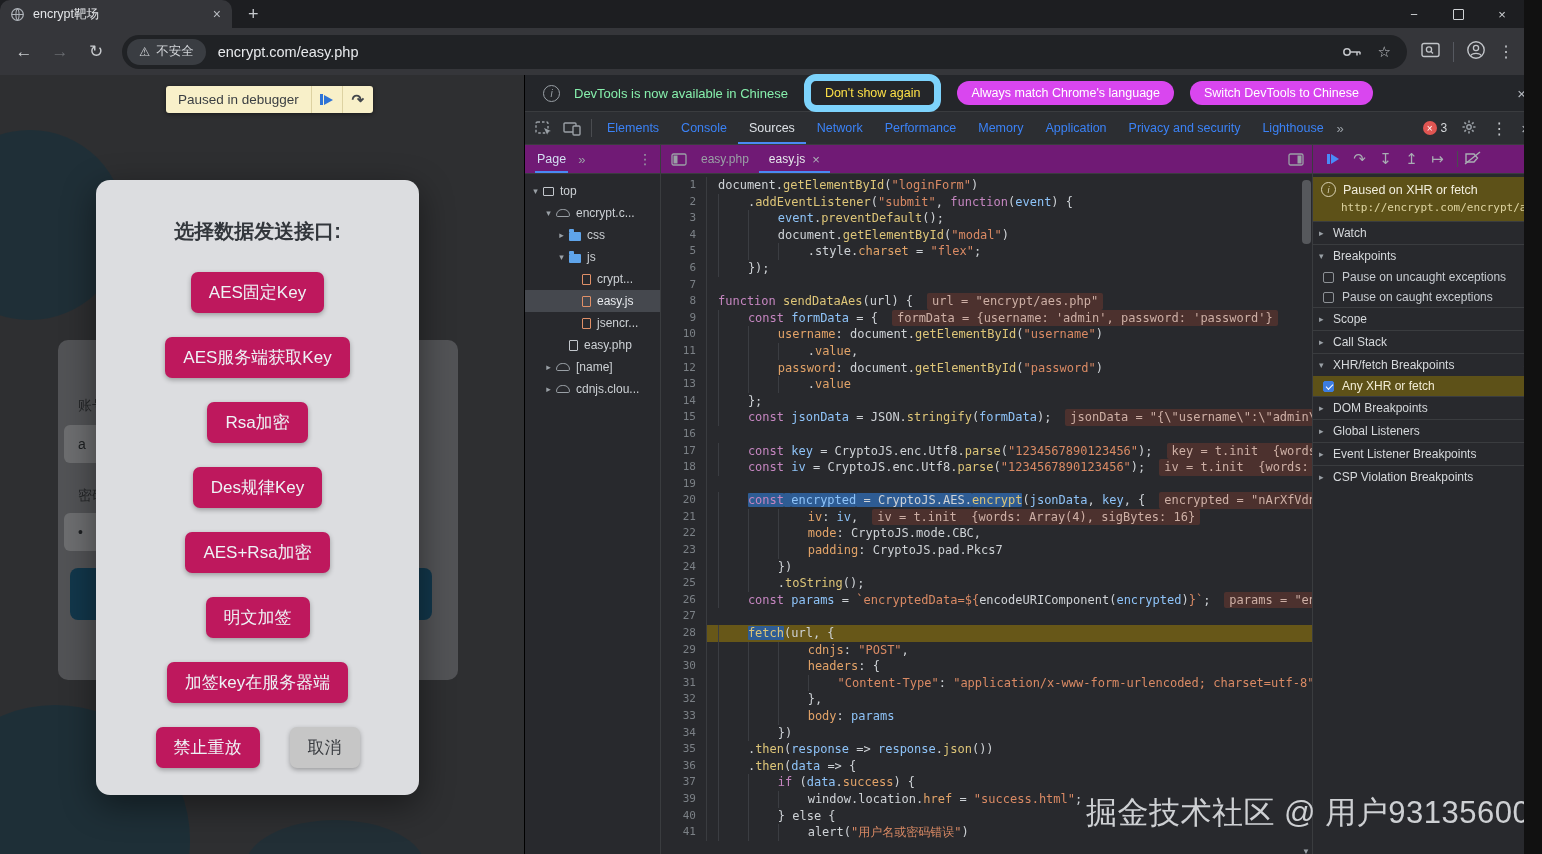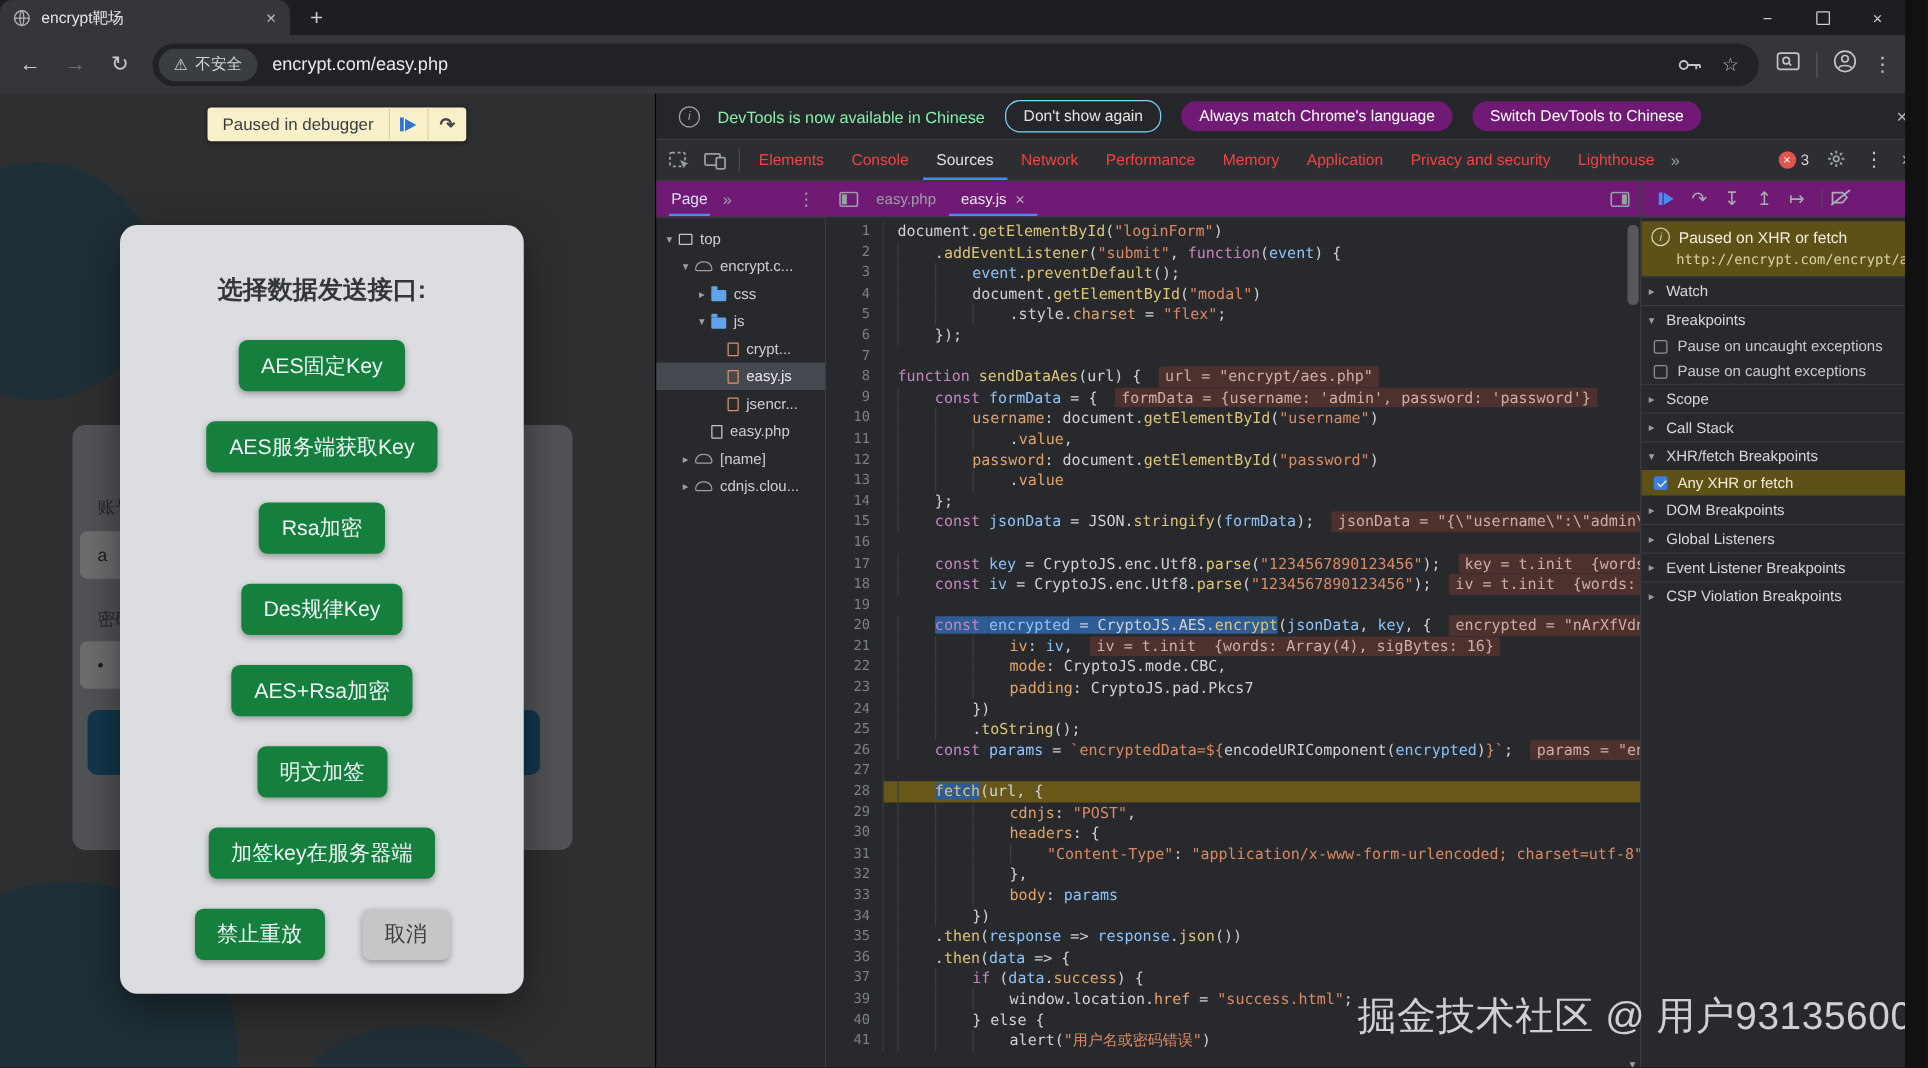--- a/index.html
+++ b/index.html
@@ -34,44 +34,44 @@
   .c2{left:-80px;top:630px;width:270px;height:270px;opacity:.6}
   .c3{left:245px;top:745px;width:180px;height:95px;opacity:.45}
   .logincard{position:absolute;left:58px;top:265px;width:400px;height:340px;background:#85878b;border-radius:10px;z-index:2}
   .flabel{position:absolute;font-size:14px;color:#3e4145;z-index:3}
   .finput{position:absolute;background:#b0b2b5;border-radius:6px;color:#2f3236;font-size:14px;display:flex;align-items:center;padding-left:14px;box-sizing:border-box;z-index:3}
   .bigbtn{position:absolute;left:70px;top:493px;width:362px;height:52px;background:#1e5a7a;border-radius:8px;z-index:3}
   .pageoverlay{position:absolute;inset:0;background:rgba(0,0,0,.38);z-index:4}
   .modal{position:absolute;left:96px;top:105px;width:323px;height:615px;background:#dcdde0;border-radius:14px;box-shadow:0 10px 34px rgba(0,0,0,.45);display:flex;flex-direction:column;align-items:center;z-index:5}
   .mtitle{margin-top:38px;font-size:20px;color:#33373c;font-weight:700}
   #modal-stack{display:flex;flex-direction:column;align-items:center;gap:24px;margin-top:27px}
-  .mbtn{background:#15803d;color:#eef3f6;border:none;border-radius:7px;padding:9px 18px;font-size:17px;font-family:inherit;box-shadow:0 2px 5px rgba(0,0,0,.3);white-space:nowrap}
+  .mbtn{background:#be185d;color:#eef3f6;border:none;border-radius:7px;padding:9px 18px;font-size:17px;font-family:inherit;box-shadow:0 2px 5px rgba(0,0,0,.3);white-space:nowrap}
   .mlast{display:flex;gap:30px;margin-top:24px}
   .mbtn.cancel{background:#c6c6c6;color:#3a3d41}
   .pausedbar{position:absolute;left:166px;top:11px;height:27px;background:#f8f0c9;border-radius:3px;display:flex;align-items:stretch;box-shadow:0 1px 4px rgba(0,0,0,.45);z-index:6}
   .pb-label{display:flex;align-items:center;padding:0 12px;font-size:13.5px;color:#3a3e42}
   .pb-btn{width:30px;display:flex;align-items:center;justify-content:center;border-left:1px solid #ddd2a2}
   .playic{display:flex;align-items:center;gap:1px}
   .playic .bar{width:3px;height:11px;background:#2e73d6}
   .playic .tri{width:0;height:0;border-left:9px solid #2e73d6;border-top:5.5px solid transparent;border-bottom:5.5px solid transparent}
   .pb-step{font-size:15px;font-weight:700;color:#43474c}
   
   .devtools{position:relative;width:1018px;height:779px;background:#28292d;border-left:1px solid #000;color:#c9ccd1;font-size:12px;box-sizing:border-box;flex:none}
   .infobar{height:37px;display:flex;align-items:center;background:#24262a;border-bottom:1px solid #3a3c3f;padding:0 12px;box-sizing:border-box}
   .info-ic{width:15px;height:15px;border:1.5px solid #9aa0a6;border-radius:50%;display:flex;align-items:center;justify-content:center;font-size:10px;color:#9aa0a6;margin-left:6px;flex:none;font-style:italic}
   .infotext{margin-left:14px;font-size:13px;color:#86efac;white-space:nowrap}
   .pill{height:24px;border-radius:12px;display:flex;align-items:center;padding:0 14px;font-size:12.5px;margin-left:16px;white-space:nowrap}
-  .pill.ghost{border:1px solid #7dd3fc;color:#e5e5e5}
-  .pill.fill{background:#701a75;color:#fff}
+  .pill.ghost{border:7px solid #7dd3fc;color:#fde047}
+  .pill.fill{background:#d946ef;color:#fff}
   .ib-close{margin-left:auto;color:#b6bac0;font-size:15px;margin-right:4px}
   .tabsrow{height:32px;display:flex;align-items:center;background:#2c2e32;border-bottom:1px solid #3a3c3f}
   .ticon{margin-left:10px;display:flex;align-items:center}
   .tr-div{width:1px;height:18px;background:#4a4c50;margin:0 4px 0 10px}
   #dt-tabs{display:flex;align-items:center;height:32px}
-  .dtab{padding:0 11px;height:32px;display:flex;align-items:center;color:#ef4444;font-size:12.5px;white-space:nowrap;box-sizing:border-box}
+  .dtab{padding:0 11px;height:32px;display:flex;align-items:center;color:#3b82f6;font-size:12.5px;white-space:nowrap;box-sizing:border-box}
   .dtab.active{color:#dde1e6;box-shadow:inset 0 -2px 0 #4a8af4}
   .moretabs{color:#9aa0a6;margin-left:2px;font-size:13px}
   .tr-right{margin-left:auto;display:flex;align-items:center;gap:14px;margin-right:12px}
   .errbadge{display:flex;align-items:center;gap:4px}
   .errdot{width:14px;height:14px;background:#e05552;border-radius:50%;color:#fff;font-size:10px;display:flex;align-items:center;justify-content:center}
   .errcount{color:#d4d7da;font-size:12px}
   .dt-close{color:#b6bac0;font-size:15px}
   .panelhead{height:28px;display:flex;background:#701a75;border-bottom:1px solid #3a3c3f}
   .ph-nav{width:136px;display:flex;align-items:center;border-right:1px solid #3a3c3f;box-sizing:border-box;flex:none}
   .ph-page{margin-left:10px;height:28px;display:flex;align-items:center;color:#d3dff2;box-shadow:inset 0 -2px 0 #4a8af4;padding:0 2px;font-size:12.5px}

